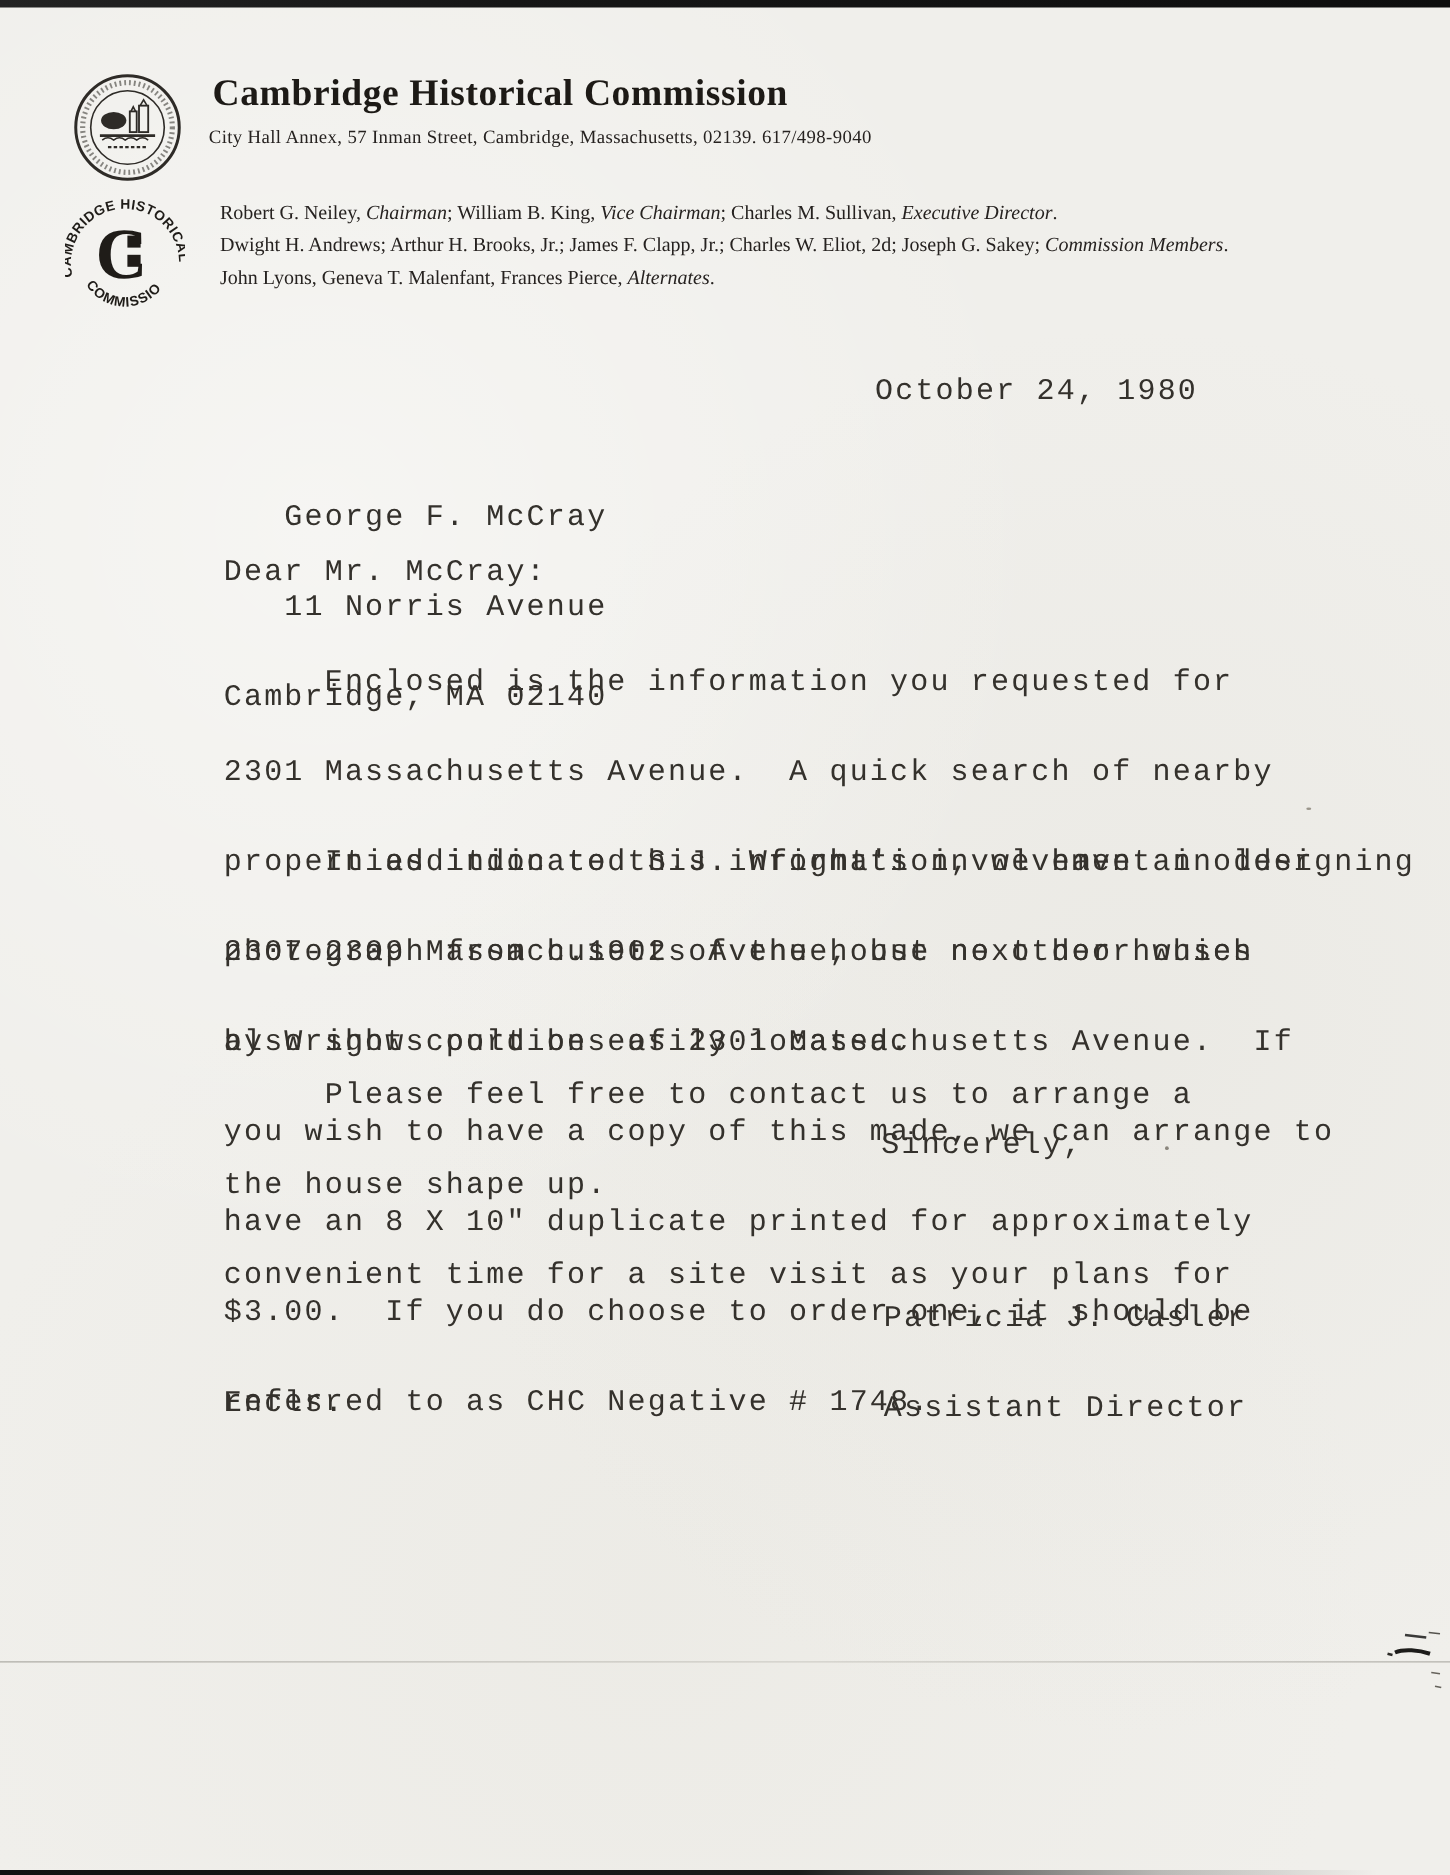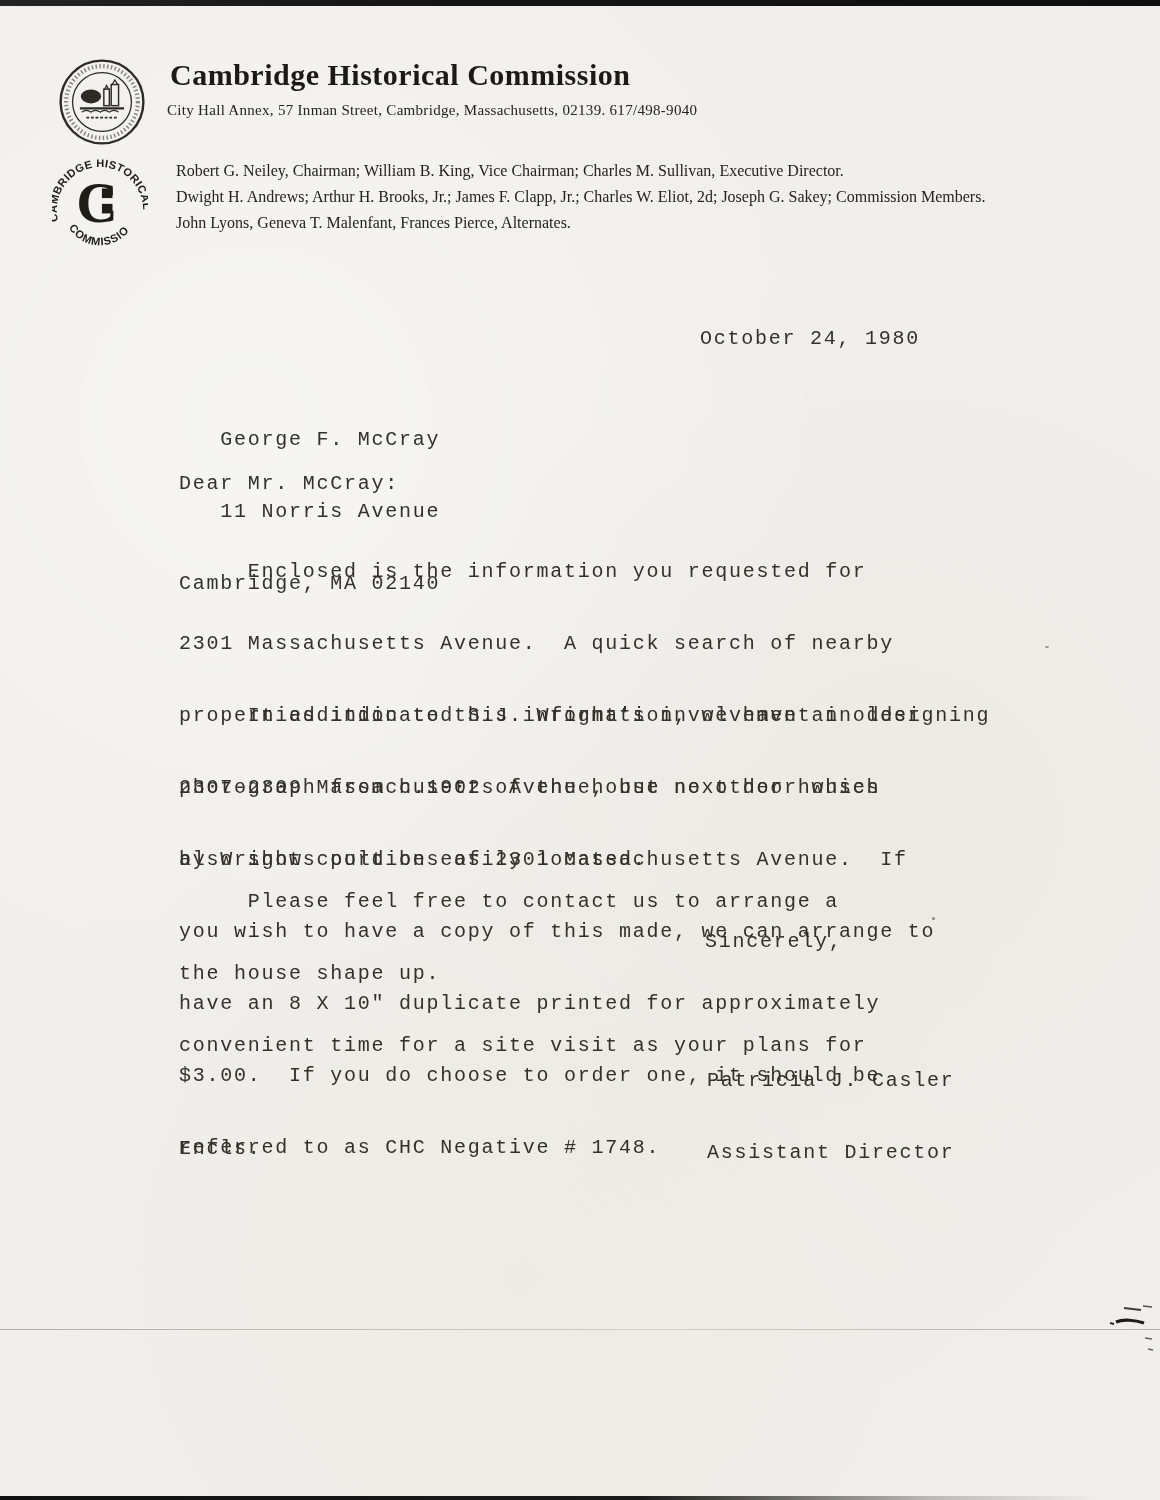--- a/index.html
+++ b/index.html
@@ -25,26 +25,26 @@
   
   .seal { position:absolute; left:56px; top:56px; width:92px; height:92px; }
   .chc-logo { position:absolute; left:52px; top:152px; width:96px; height:96px; }
   .org-name { position:absolute; left:170px; top:58px;
     font-size:30px; font-weight:bold; letter-spacing:.5px; color:#1d1a16; white-space:pre; }
   .org-address { position:absolute; left:167px; top:102px;
     font-size:15px; letter-spacing:.3px; color:#262220; white-space:pre; }
   .members { position:absolute; left:176px; top:158px;
     font-size:16px; line-height:26px; color:#262220; }
   .members .seg { white-space:pre; }
-  .members .it { }
+  .members .it { font-style:italic; }
   
   .type { position:absolute;
     font-family:"Liberation Mono","DejaVu Sans Mono",monospace;
-    font-size:20px; letter-spacing:1.75px; line-height:24px;
-    color:#34312c; white-space:pre;margin-top:25px; }
+    font-size:24px; letter-spacing:1.75px; line-height:24px;
+    color:#34312c; white-space:pre; }
   .tline { white-space:pre; }
 </style>
 </head>
 <body>
 
 <div class="page">
 
   <div class="edge-top"></div>
   <div class="edge-bottom"></div>
   <div class="crease"></div>

